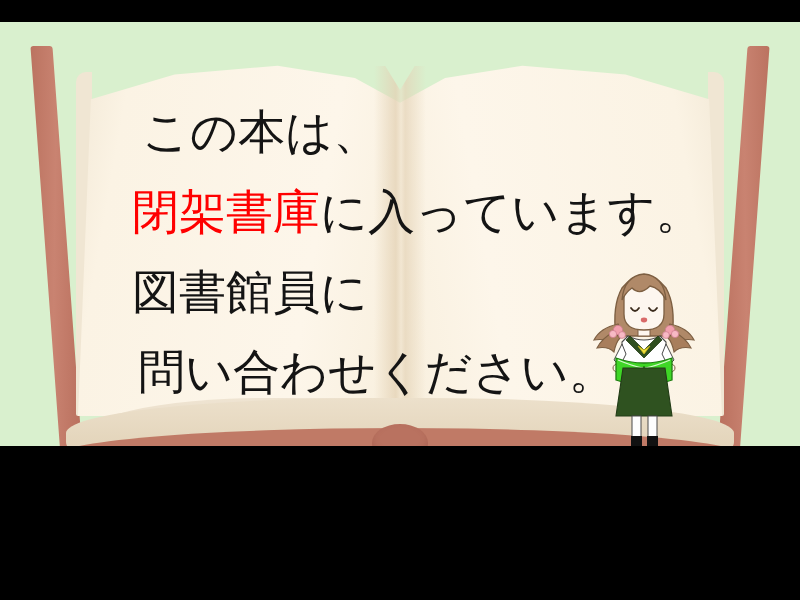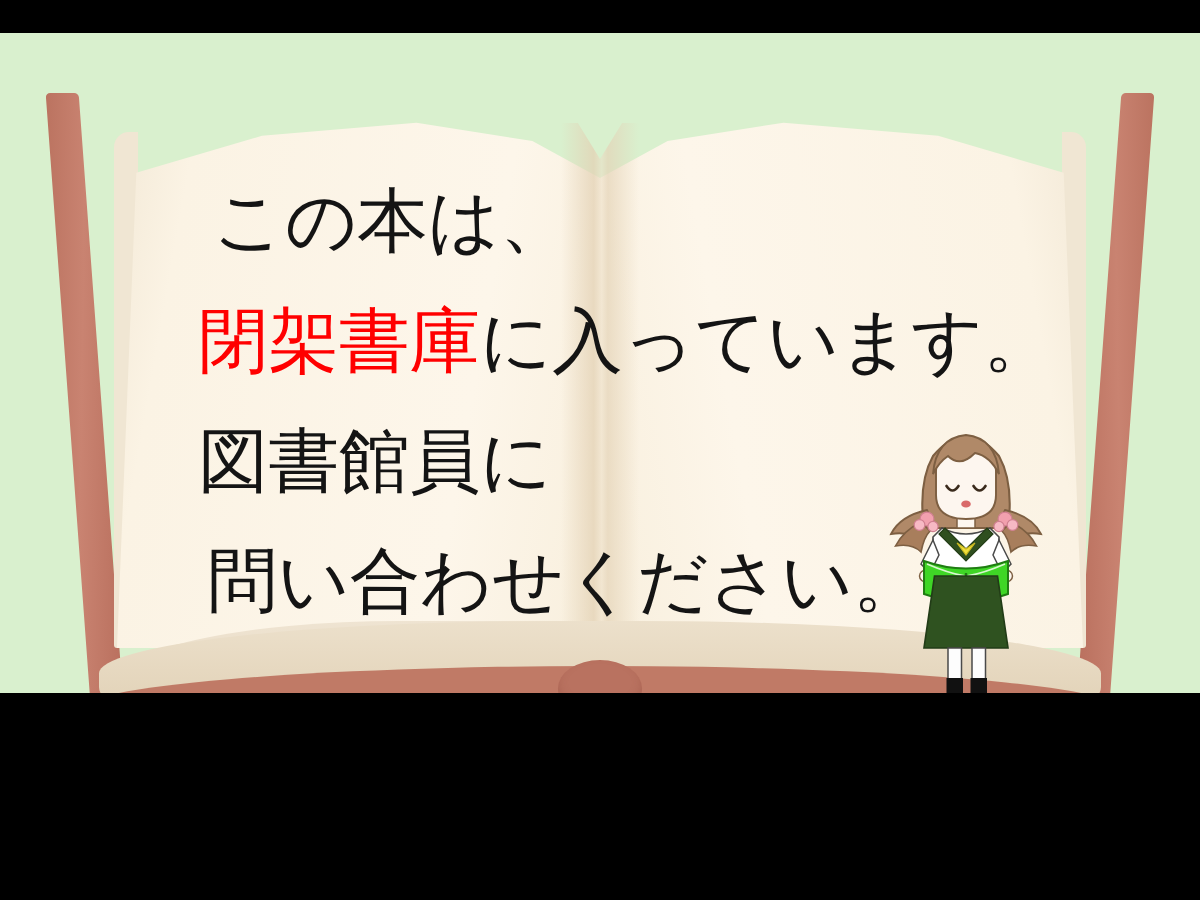--- a/index.html
+++ b/index.html
@@ -24,21 +24,21 @@
     background: #000000;
     z-index: 60;
   }
   .bar-top { top: 0; height: 22px; }
   .bar-bottom { top: 578px; height: 22px; }
 
   
   #canvas {
     position: absolute;
     left: 0;
-    top: 22px;
+    top: 6px;
     width: 800px;
     height: 440px;
     background: #d9f0ce;
     overflow: hidden;
   }
 
   
   #book {
     position: absolute;
     left: 0;

